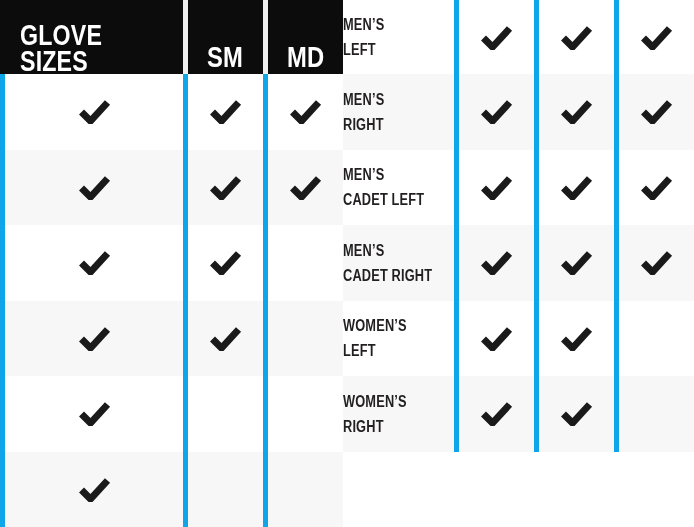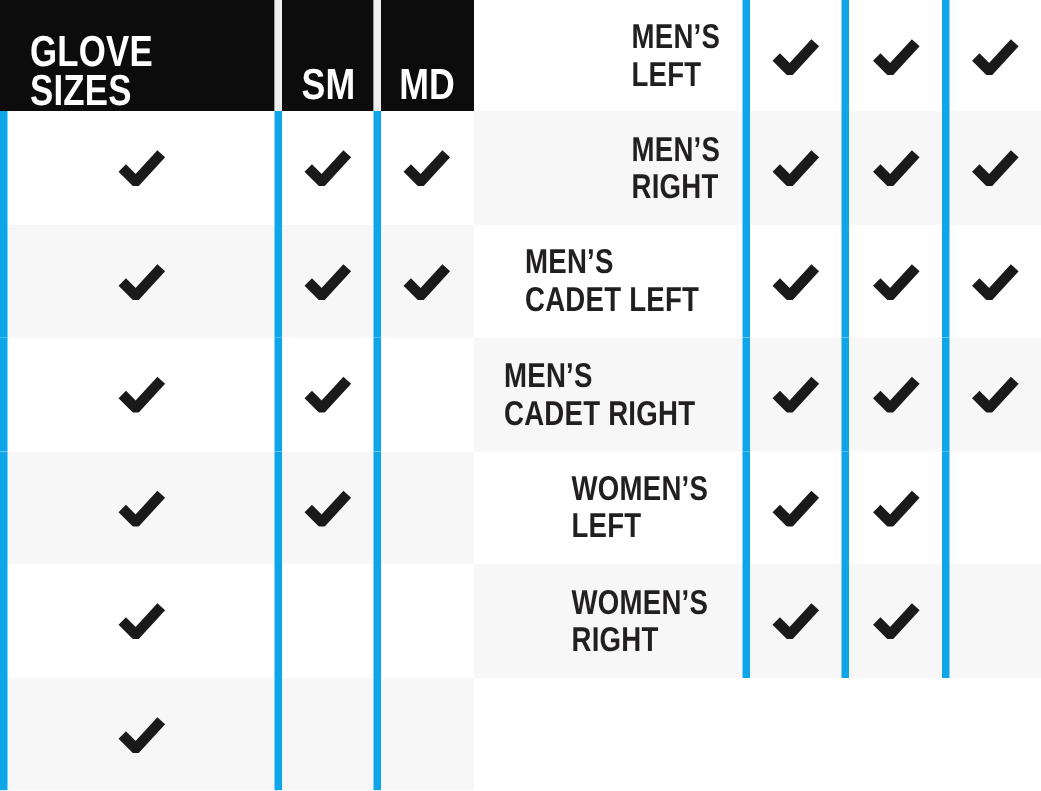--- a/index.html
+++ b/index.html
@@ -29,27 +29,25 @@
     padding-left: 20px;
   }
   
   .vline { border-left: 5px solid #0ea5e9; }
   .th.vline { border-left-color: #efefef; }
   
   .rowlabel {
     display: flex;
     flex-direction: column;
     justify-content: center;
-    padding-left: 20px;
     box-sizing: border-box;
     color: #221f20;
     font-weight: bold;
-    font-size: 23px;
+    font-size: 16px;
     line-height: 25px;
-    align-items: flex-end;
   }
   .cell {
     display: flex;
     align-items: center;
     justify-content: center;
     box-sizing: border-box;
   }
   .alt { background: #f7f7f7; }
   .cell[data-checked="false"] svg { visibility: hidden; }
   

